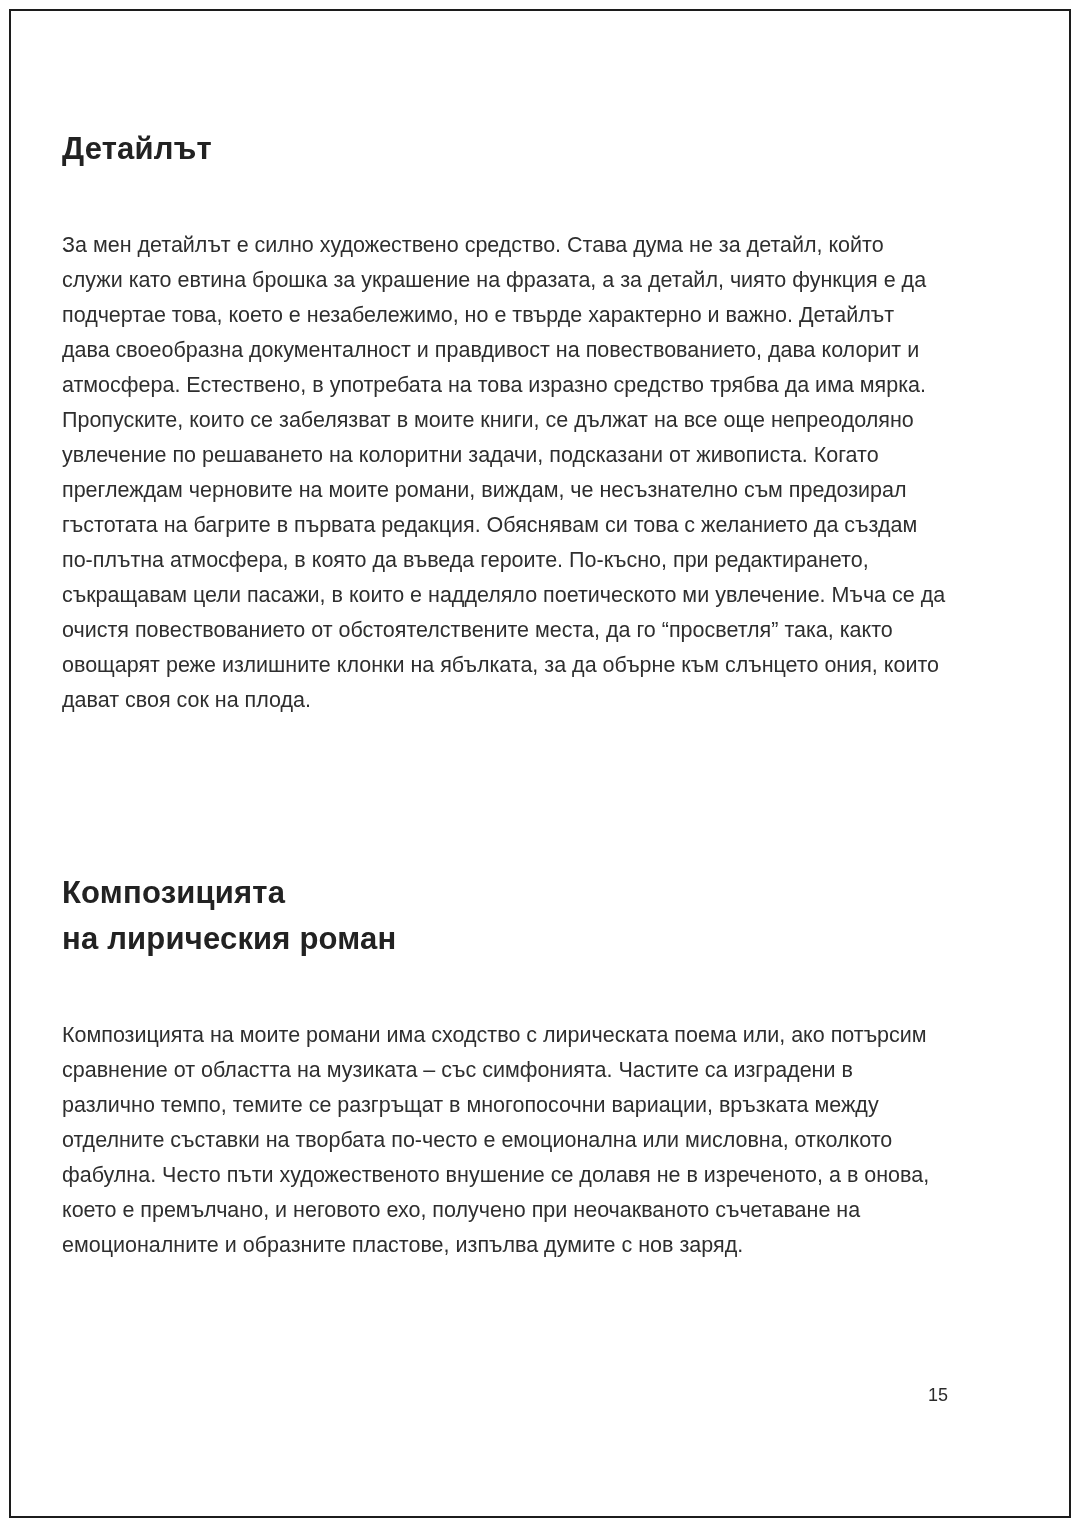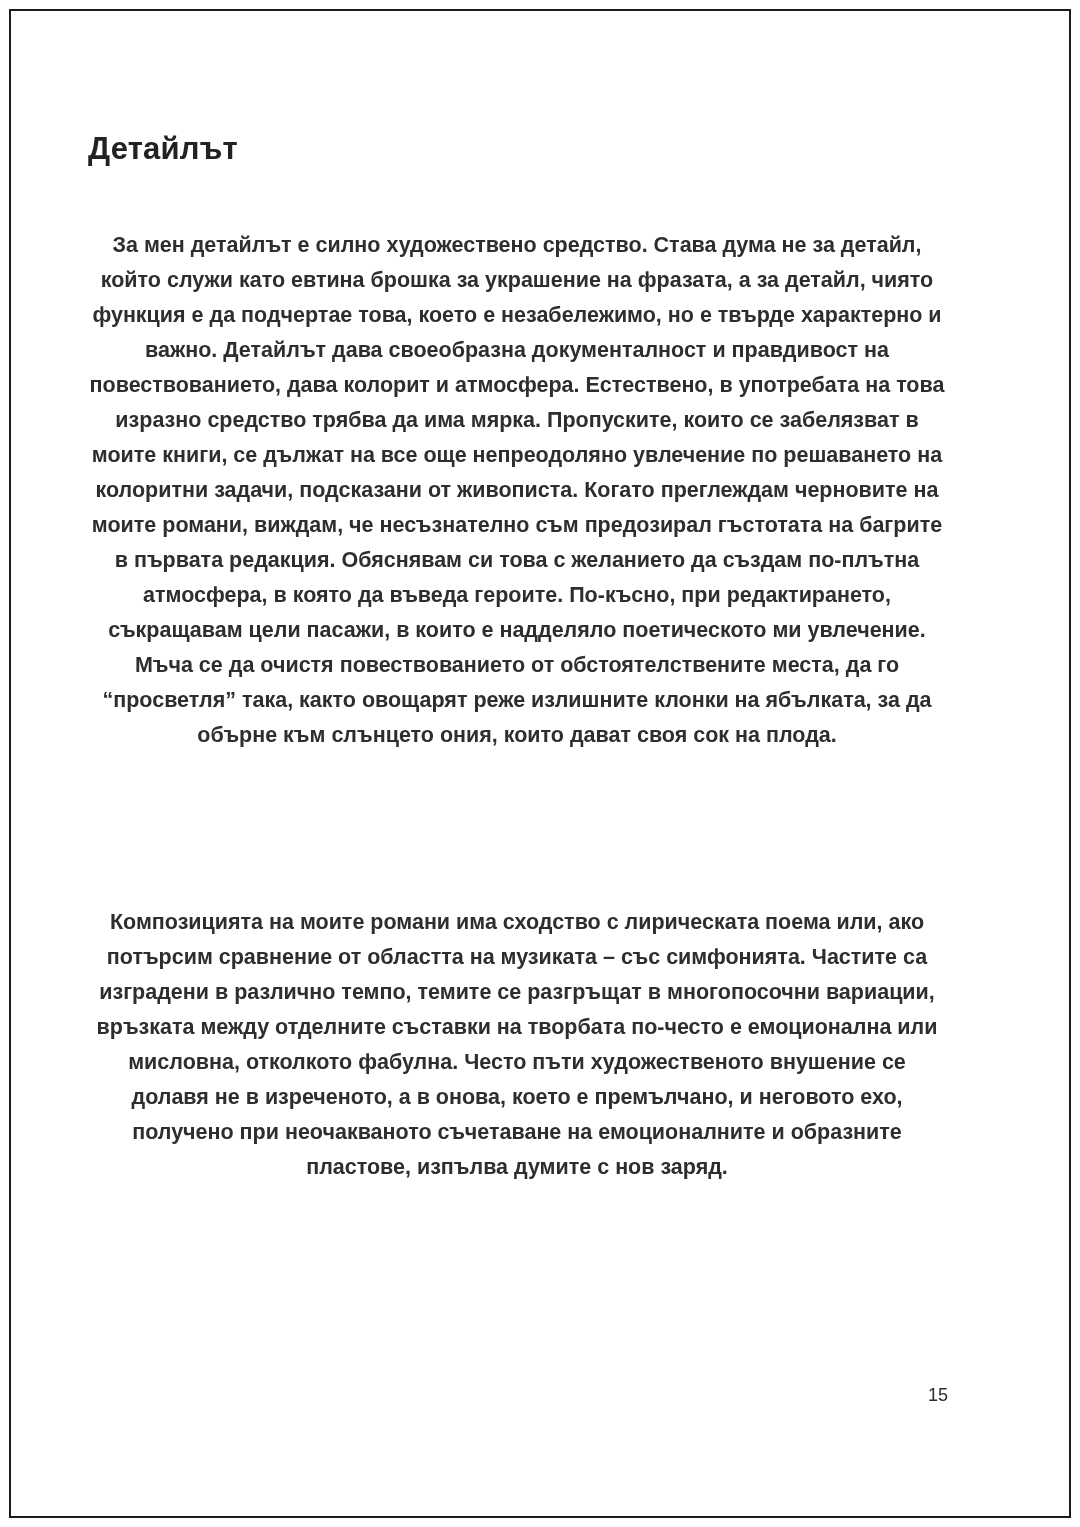--- a/index.html
+++ b/index.html
@@ -23,41 +23,41 @@
     bottom: 9px;
     border: 2px solid #1c1c1c;
     pointer-events: none;
   }
   .content {
     position: absolute;
     top: 0;
     left: 0;
     width: 100%;
     height: 100%;
-    padding: 126px 134px 0 88px;
+    padding: 126px 134px 0 62px;
     box-sizing: border-box;
     font-family: "Liberation Sans", "DejaVu Sans", sans-serif;
     color: #2b2b2b;
   }
   .section-heading {
     font-size: 31px;
     font-weight: 600;
     line-height: 46px;
     margin: 0 0 56px 0;
     color: #222222;
     white-space: pre-line;
     letter-spacing: 0.2px;
   }
   .section-body {
     font-size: 21.5px;
     line-height: 35px;
     margin: 0;
-    font-weight: 700;
+    font-weight: 400;
     color: #2e2e2e;
-    text-align: center;
+    text-align: left;
   }
   .section + .section {
     margin-top: 152px;
   }
   .page-number {
     position: absolute;
     top: 1385px;
     right: 132px;
     font-family: "Liberation Sans", "DejaVu Sans", sans-serif;
     font-size: 18px;
@@ -71,19 +71,21 @@
   <div class="frame"></div>
 
   <div class="content">
 
     <div class="section">
       <h1 class="section-heading">Детайлът</h1>
       <p class="section-body">За мен детайлът е силно художествено средство. Става дума не за детайл, който служи като евтина брошка за украшение на фразата, а за детайл, чиято функция е да подчертае това, което е незабележимо, но е твърде характерно и важно. Детайлът дава своеобразна документалност и правдивост на повествованието, дава колорит и атмосфера. Естествено, в употребата на това изразно средство трябва да има мярка. Пропуските, които се забелязват в моите книги, се дължат на все още непреодоляно увлечение по решаването на колоритни задачи, подсказани от живописта. Когато преглеждам черновите на моите романи, виждам, че несъзнателно съм предозирал гъстотата на багрите в първата редакция. Обяснявам си това с желанието да създам по-плътна атмосфера, в която да въведа героите. По-късно, при редактирането, съкращавам цели пасажи, в които е надделяло поетическото ми увлечение. Мъча се да очистя повествованието от обстоятелствените места, да го “просветля” така, както овощарят реже излишните клонки на ябълката, за да обърне към слънцето ония, които дават своя сок на плода.</p>
     </div>
 
     <div class="section">
+      <h1 class="section-heading">Композицията
+на лирическия роман</h1>
       <p class="section-body">Композицията на моите романи има сходство с лирическата поема или, ако потърсим сравнение от областта на музиката – със симфонията. Частите са изградени в различно темпо, темите се разгръщат в многопосочни вариации, връзката между отделните съставки на творбата по-често е емоционална или мисловна, отколкото фабулна. Често пъти художественото внушение се долавя не в изреченото, а в онова, което е премълчано, и неговото ехо, получено при неочакваното съчетаване на емоционалните и образните пластове, изпълва думите с нов заряд.</p>
     </div>
 
   </div>
 
   <div class="page-number">15</div>
 </div>
 
 </body></html>

